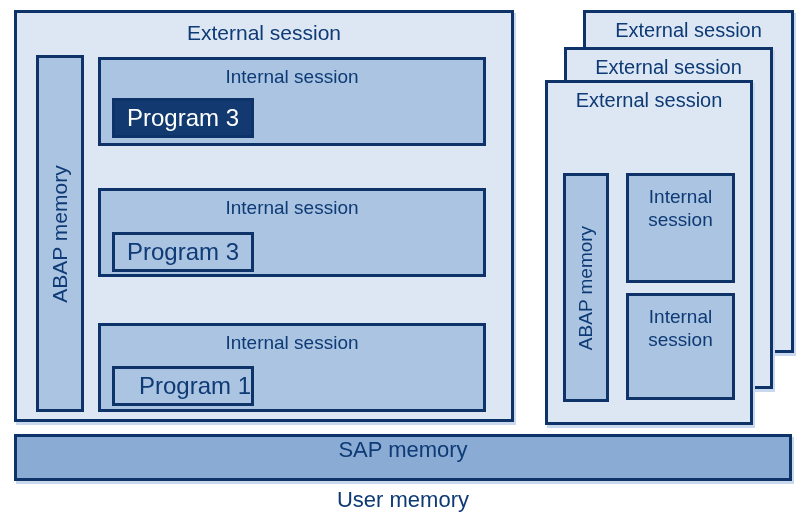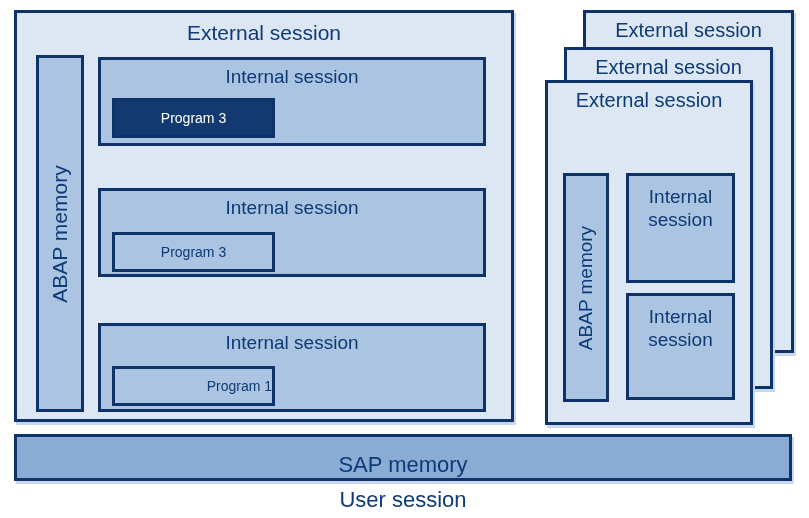--- a/index.html
+++ b/index.html
@@ -50,23 +50,23 @@
   }
   .is-row { left: 98px; width: 388px; height: 89px; }
   .is1 { top: 57px; }
   .is2 { top: 188px; }
   .is3 { top: 323px; }
   .is-title {
     position: absolute; left: 0; top: 6px; width: 100%;
     text-align: center; font-size: 19px;
   }
   .program {
-    position: absolute; left: 112px; width: 163px; height: 40px;
+    position: absolute; left: 112px; width: 142px; height: 40px;
     display: flex; align-items: center; justify-content: center;
-    font-size: 14px;
+    font-size: 24px;
   }
   .program.filled {
     background: var(--program_fill);
     color: var(--white);
     border: 3px solid var(--navy);
   }
   .program.outlined {
     background: var(--medium_blue);
     color: var(--text_navy);
     border: 3px solid var(--navy);
@@ -95,21 +95,21 @@
     text-align: center; font-size: 19px; line-height: 1.2;
     padding-top: 10px;
   }
   .isA { top: 90px;  height: 110px; }
   .isB { top: 210px; height: 107px; }
 
   
   .sap-bar {
     left: 14px; top: 434px; width: 778px; height: 47px;
     background: var(--sap_blue);
-    display: flex; align-items: flex-end; justify-content: center;
+    display: flex; align-items: flex-start; justify-content: center;
     font-size: 22px; z-index: 4;
   }
   .user-session {
     position: absolute; left: 14px; top: 487px; width: 778px;
     text-align: center; font-size: 22px;
   }
 </style>
 </head>
 <body>
 
@@ -160,15 +160,15 @@
     </div>
 
     <div class="is-sq isA">Internal session</div>
     <div class="is-sq isB">Internal session</div>
   </div>
 
   <div class="box sap-bar shadowed">
     <span>SAP memory</span>
   </div>
 
-  <div class="user-session">User session</div>
+  <div class="user-session">User memory</div>
 
 </div>
 
 </body></html>

